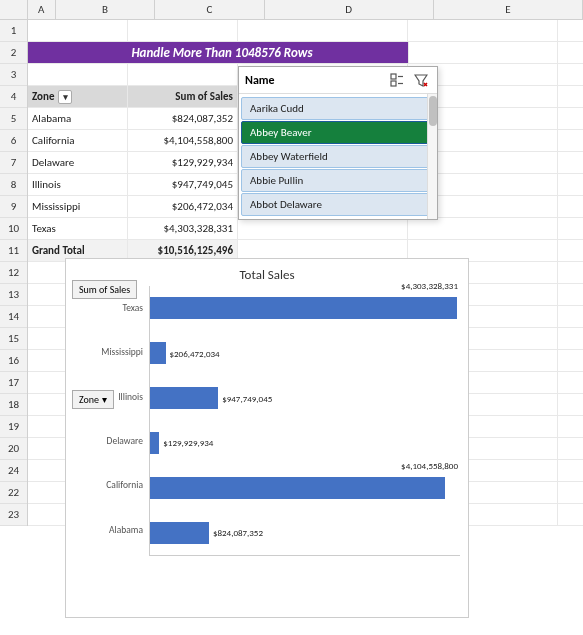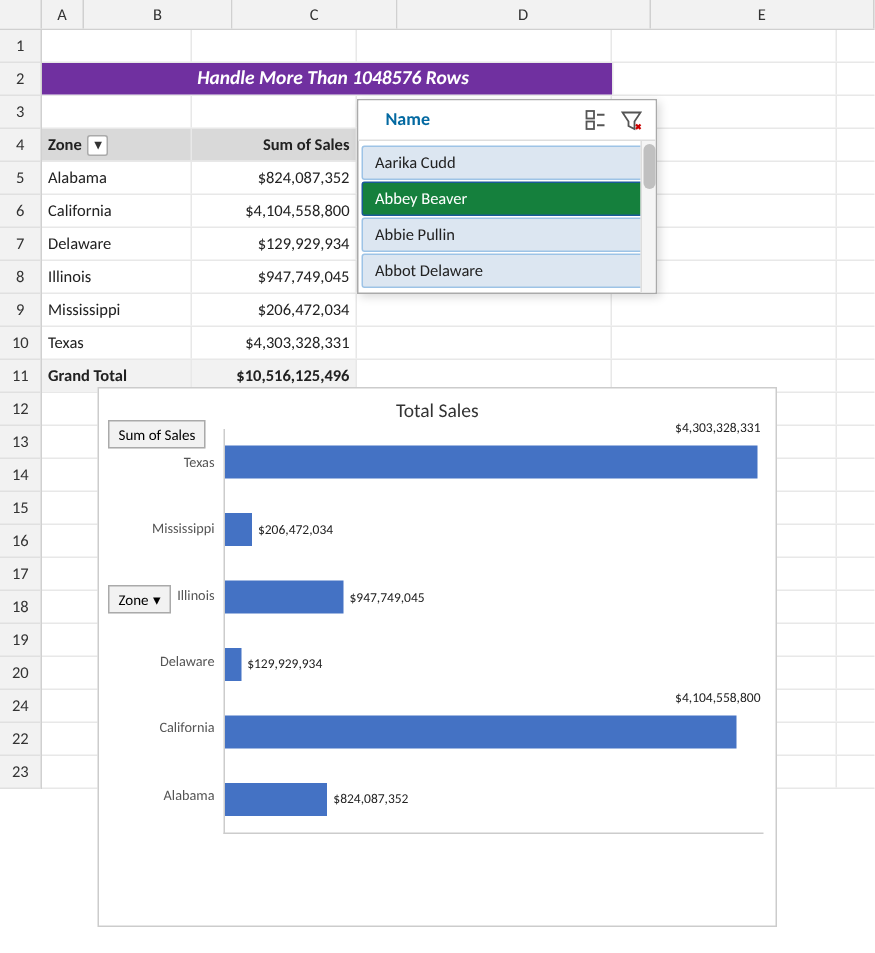--- a/index.html
+++ b/index.html
@@ -145,23 +145,22 @@
     .slicer-header {
       display: flex;
       align-items: center;
       padding: 4px 6px;
       border-bottom: 1px solid #ddd;
       background: #fff;
     }
     .slicer-title {
       font-size: 12px;
       font-weight: bold;
-      color: #0369a1;
+      color: #000000;
       flex: 1;
-      margin-left: 12px;
     }
     .slicer-icons {
       display: flex;
       gap: 4px;
     }
     .slicer-icon-btn {
       width: 20px;
       height: 18px;
       display: flex;
       align-items: center;
@@ -191,21 +190,21 @@
       background: #15803d;
       color: #fff;
       border-color: #1a5a99;
     }
 
     
     .chart-area {
       position: absolute;
       top: 258px;
       left: 65px;
-      width: 453px;
+      width: 404px;
       height: 360px;
       background: #fff;
       border: 1px solid #ccc;
     }
     .chart-title {
       text-align: center;
       font-size: 13px;
       font-weight: normal;
       color: #333;
       padding-top: 8px;
@@ -467,20 +466,21 @@
             <line x1="10" y1="10" x2="13" y2="13" stroke="#c00" stroke-width="1.5"></line>
             <line x1="13" y1="10" x2="10" y2="13" stroke="#c00" stroke-width="1.5"></line>
           </svg>
         </div>
       </div>
     </div>
     <div style="position:relative;">
       <div class="slicer-items">
         <div class="slicer-item">Aarika Cudd</div>
         <div class="slicer-item selected">Abbey Beaver</div>
+        <div class="slicer-item">Abbey Waterfield</div>
         <div class="slicer-item">Abbie Pullin</div>
         <div class="slicer-item">Abbot Delaware</div>
       </div>
 
       <div style="position:absolute; right:0; top:0; width:10px; height:100%; background:#f5f5f5; border-left:1px solid #ddd;">
         <div style="width:8px; height:30px; background:#c0c0c0; border-radius:4px; margin:2px auto;"></div>
       </div>
     </div>
   </div>
 

